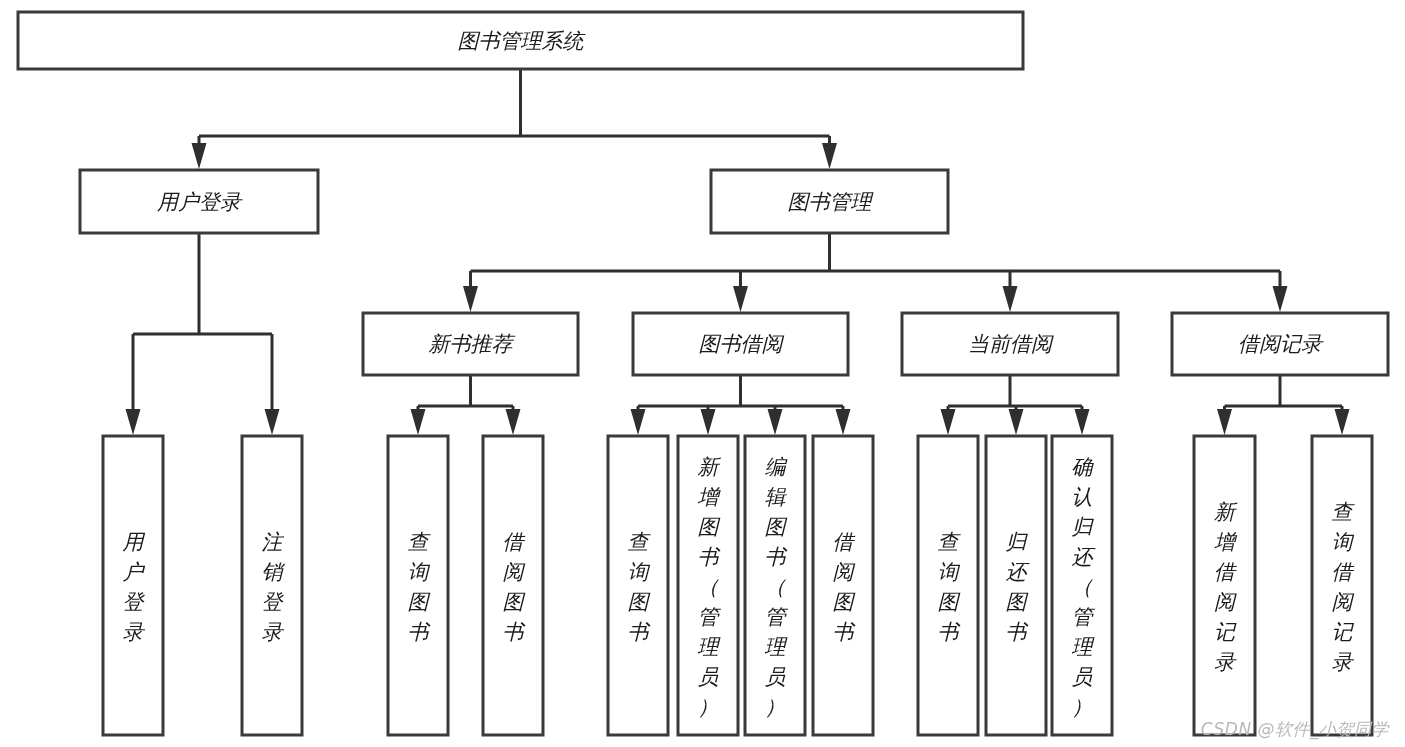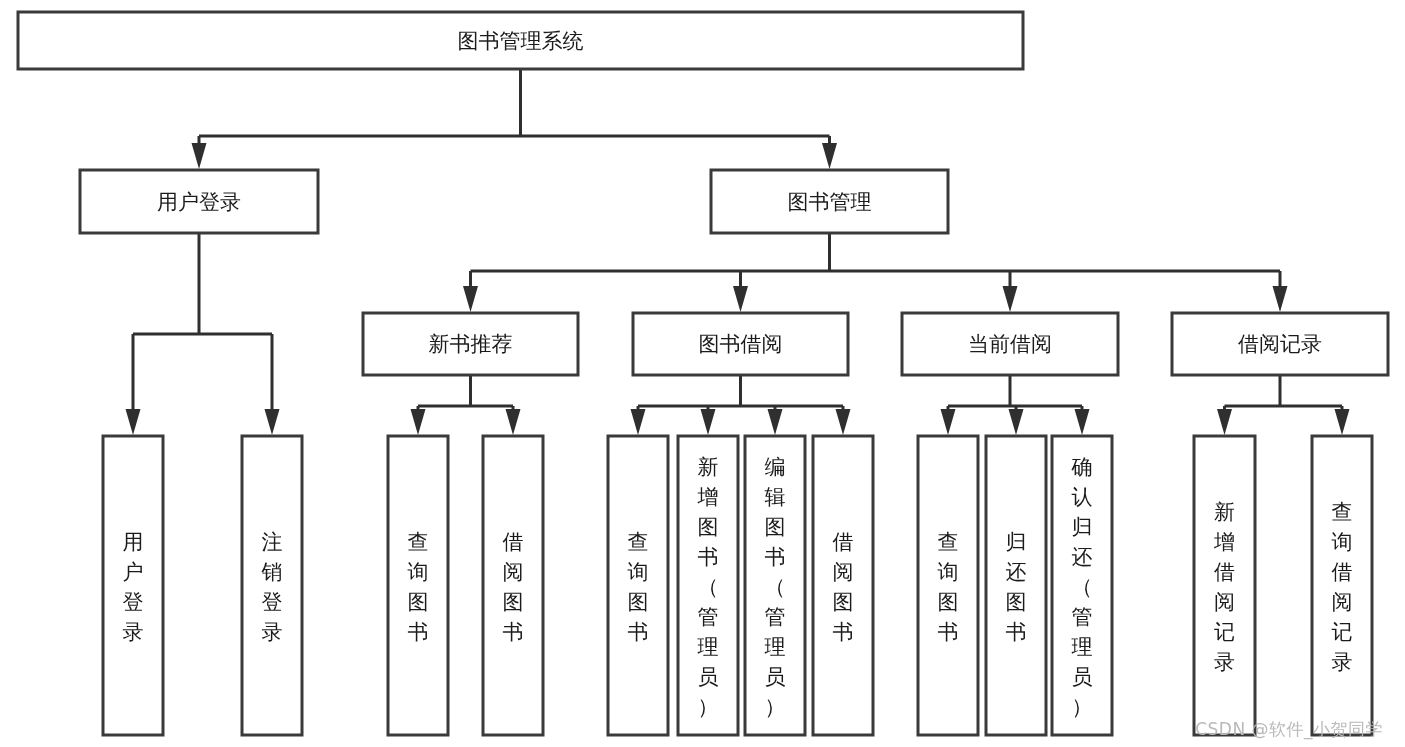--- a/index.html
+++ b/index.html
@@ -14,20 +14,21 @@
     font-family: "DejaVu Sans", "Liberation Sans", sans-serif;
     overflow: hidden;
     position: relative;
   }
   #chart-root {
     position: absolute;
     left: 0;
     top: 0;
     width: 1405px;
     height: 747px;
+    font-style: italic;
   }
   svg.diagram {
     display: block;
     width: 1405px;
     height: 747px;
   }
   .node-box {
     fill: #ffffff;
     stroke: #3a3a3a;
     stroke-width: 3;
@@ -50,21 +51,21 @@
     dominant-baseline: middle;
   }
   .node-label-vertical {
     font-family: "DejaVu Sans", "Liberation Sans", sans-serif;
     fill: #1b1b1b;
     font-size: 21px;
     text-anchor: middle;
   }
   .watermark {
     position: absolute;
-    right: 22px;
+    right: 16px;
     bottom: 6px;
     font-family: "DejaVu Sans", "Liberation Sans", sans-serif;
     font-size: 17px;
     color: #b9b9b9;
     letter-spacing: 0.5px;
     white-space: nowrap;
     user-select: none;
   }
 </style>
 </head>

